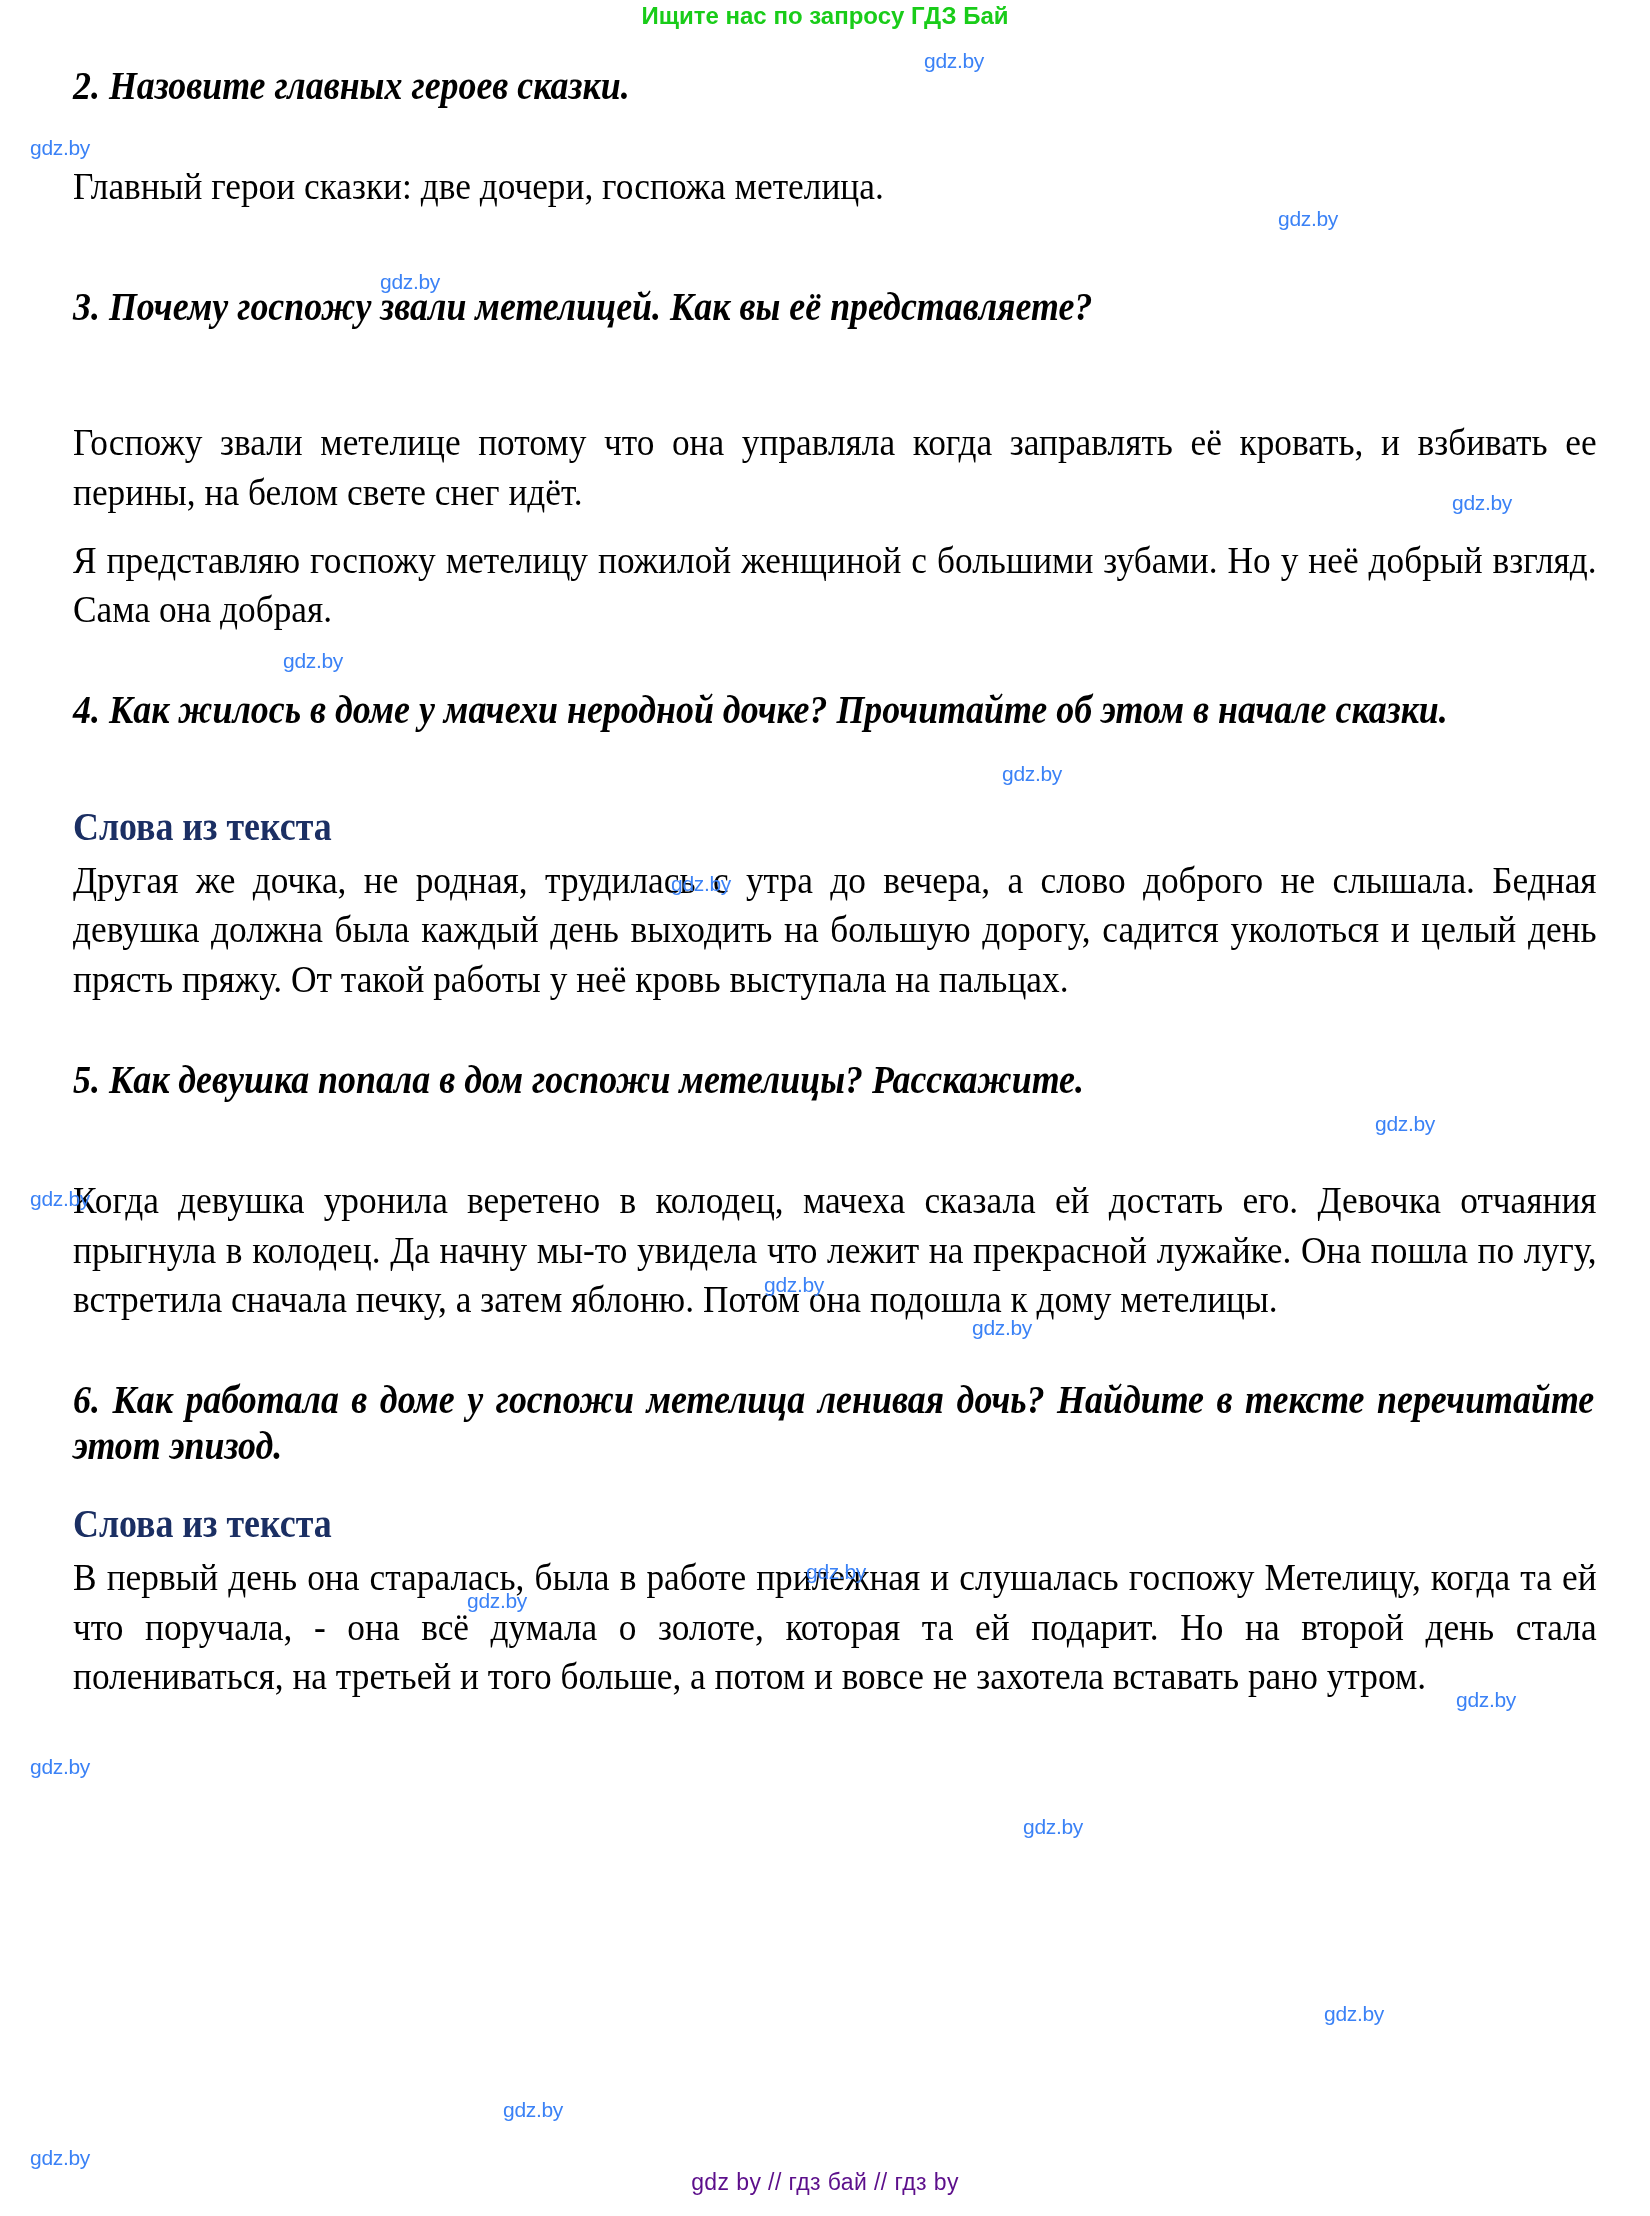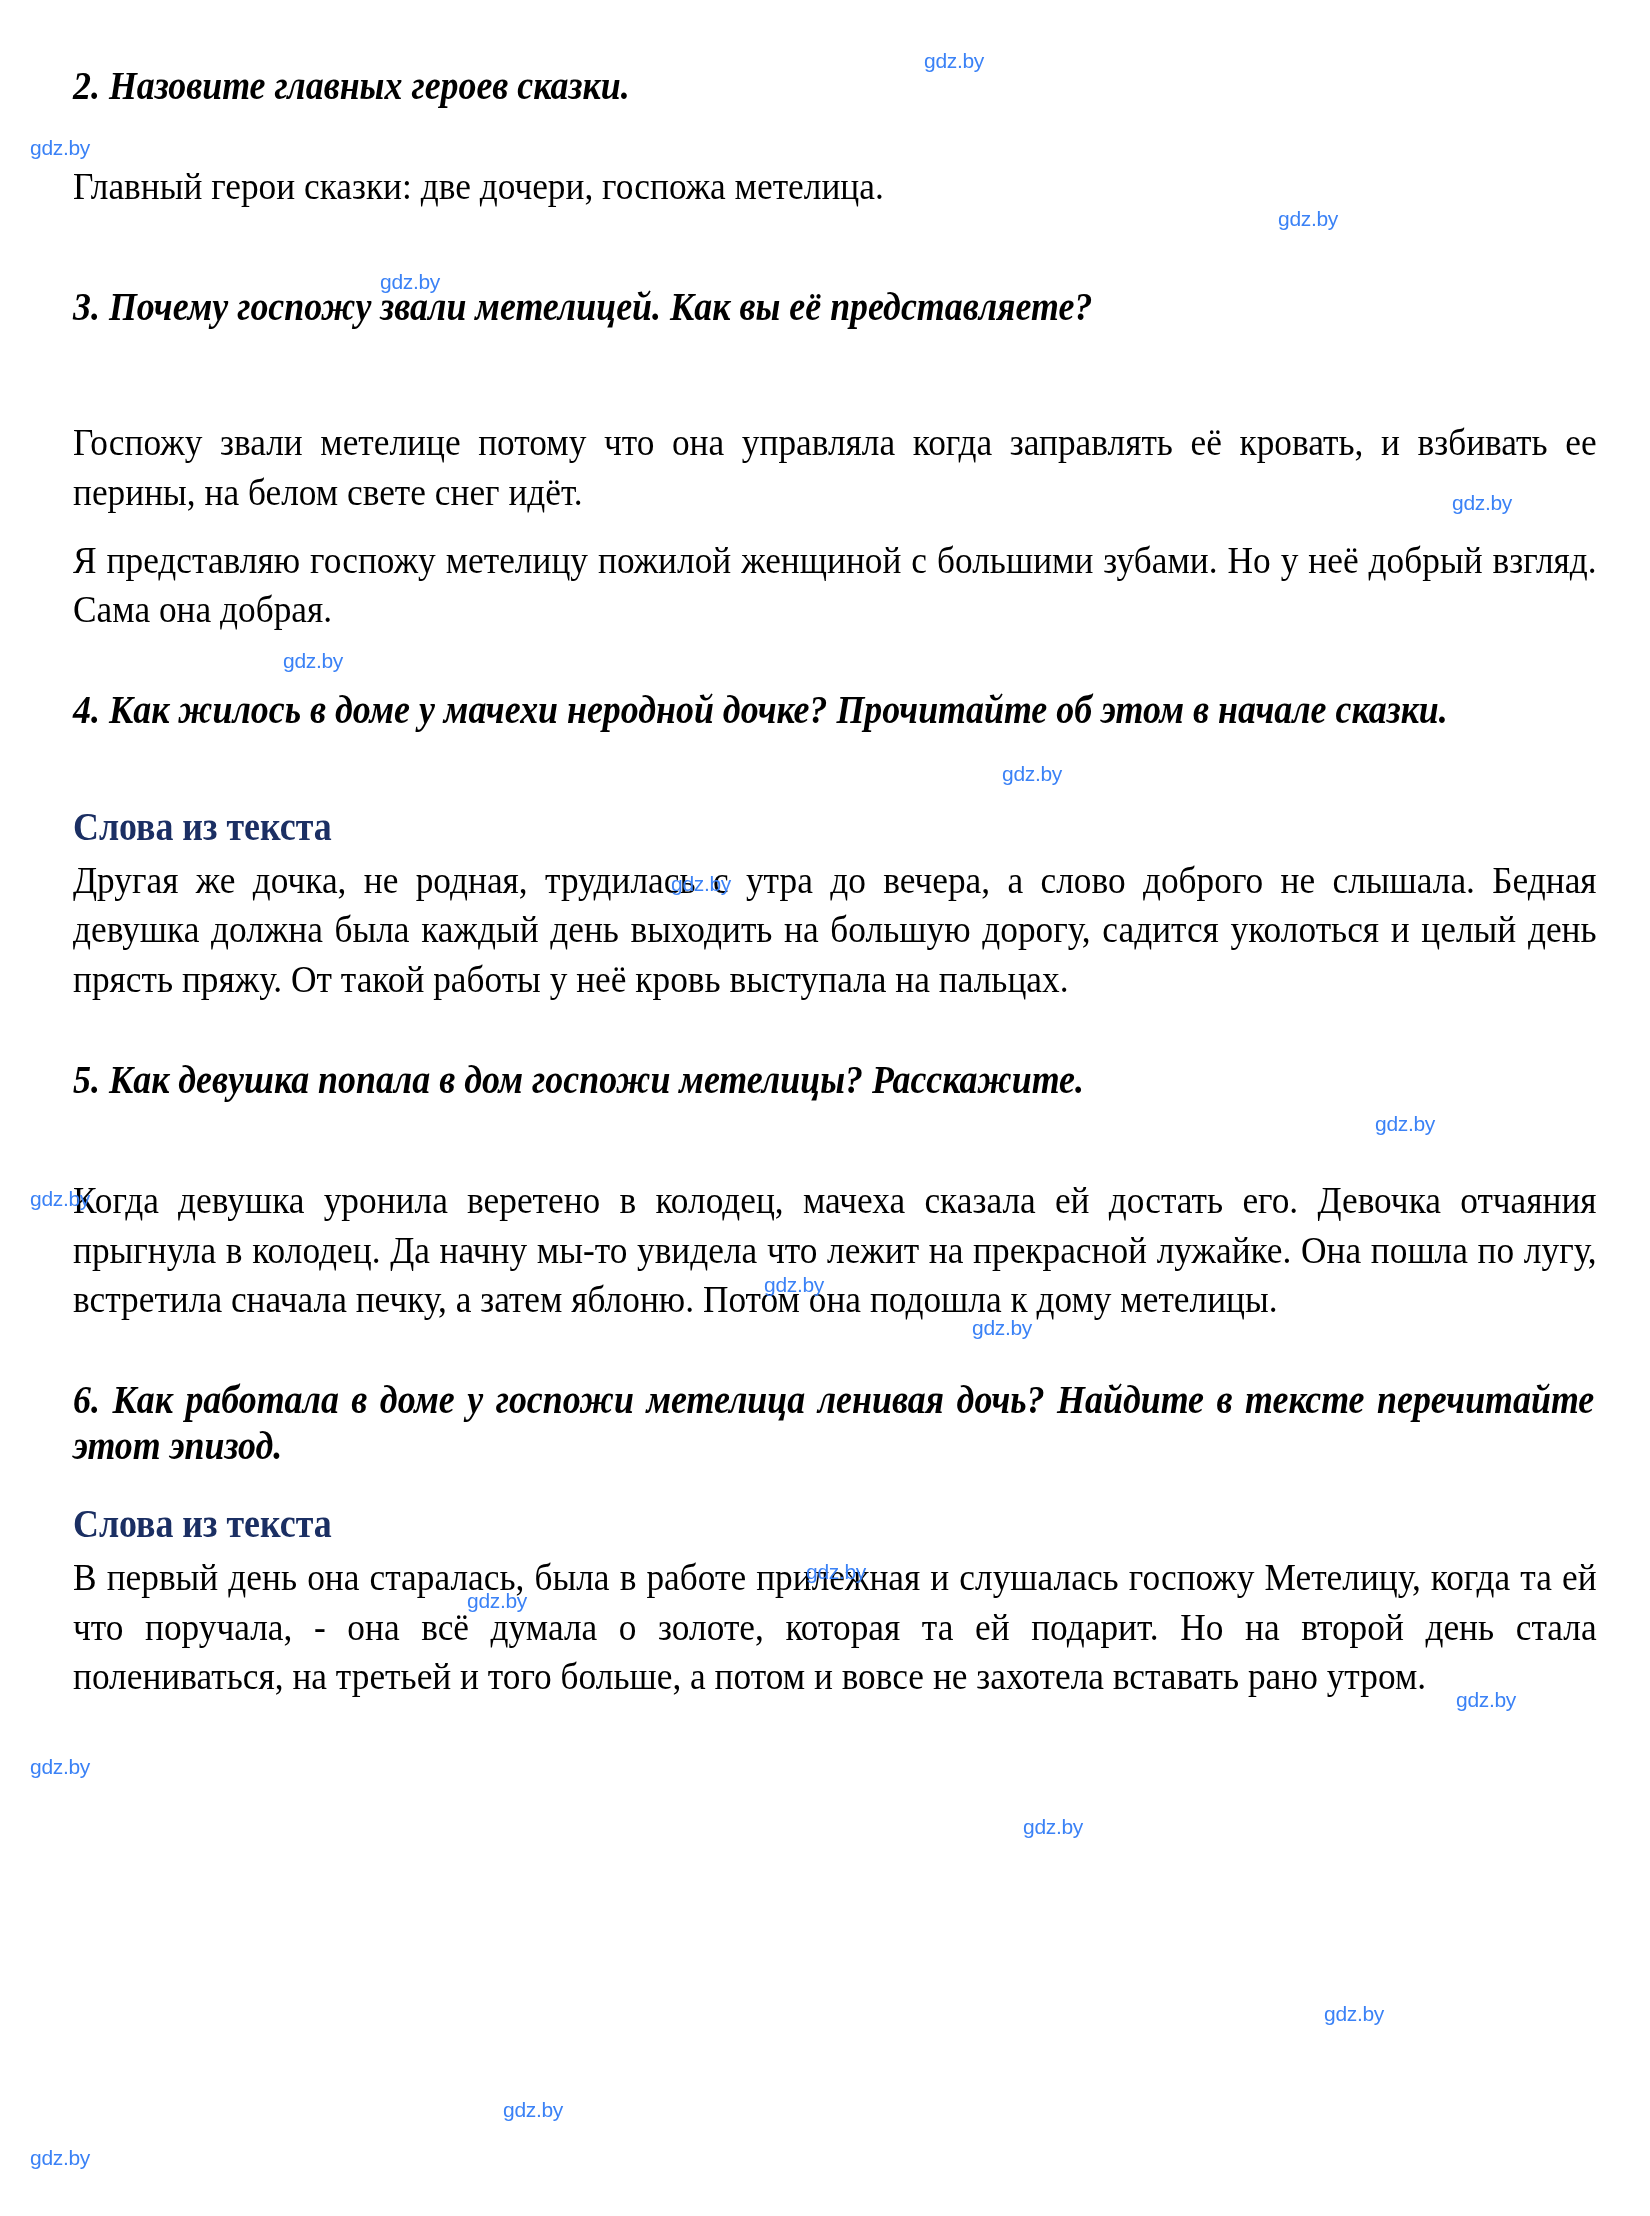--- a/index.html
+++ b/index.html
@@ -110,20 +110,21 @@
     font-size: 23px;
     color: #5c0f8b;
     letter-spacing: 0.4px;
   }
 </style>
 </head>
 <body>
 
 <div id="page">
 
+  <div class="top-banner">Ищите нас по запросу ГДЗ Бай</div>
 
   <div class="content">
 
     <div class="gap-xs"></div>
     <p class="question">2. Назовите главных героев сказки.</p>
 
     <div class="gap-m"></div>
     <p class="para nojust">Главный герои сказки: две дочери, госпожа метелица.</p>
 
     <div class="gap-l"></div>
@@ -175,15 +176,16 @@
       <div class="wm" style="left: 806px; top: 1560px;">gdz.by</div>
       <div class="wm" style="left: 467px; top: 1589px;">gdz.by</div>
       <div class="wm" style="left: 1456px; top: 1688px;">gdz.by</div>
       <div class="wm" style="left: 30px; top: 1755px;">gdz.by</div>
       <div class="wm" style="left: 1023px; top: 1815px;">gdz.by</div>
       <div class="wm" style="left: 1324px; top: 2002px;">gdz.by</div>
       <div class="wm" style="left: 503px; top: 2098px;">gdz.by</div>
       <div class="wm" style="left: 30px; top: 2146px;">gdz.by</div>
     </div>
 
+  <div class="footer">gdz by  //  гдз бай  //  гдз by</div>
 
 </div>
 
 
 </body></html>

